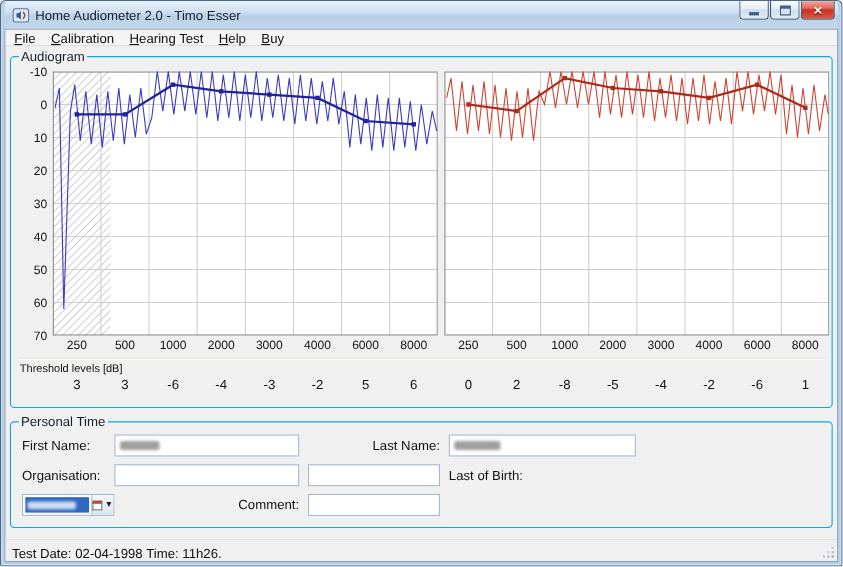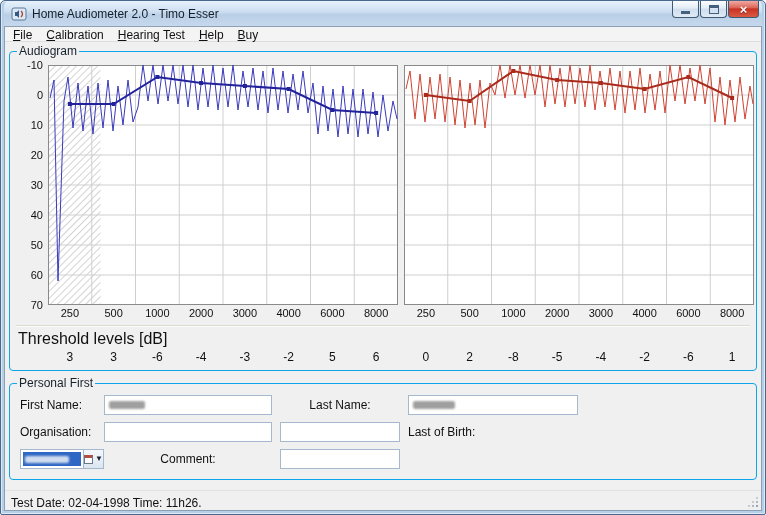--- a/index.html
+++ b/index.html
@@ -24,29 +24,29 @@
   .menu-item{padding:3px 7px 2px;font-size:12px;color:#111;cursor:default}
   .menu-item u{text-decoration:underline}
   .content{flex:1;padding:2px 4px}
   fieldset{border:1px solid #0ea5e9;border-radius:4px;margin:0;padding:1px 2px 2px;background:transparent}
   legend{font-size:12px;padding:0 2px;margin-left:5px;color:#17212b}
   .audiogram-box{height:327px}
   .personal-box{margin-top:5px;height:104px}
   .charts-row{display:flex;gap:4px}
   svg text{font-family:"Liberation Sans",sans-serif}
   .divider{border-top:1px solid #dcdcd2;border-bottom:1px solid #fbfbf8;margin:2px 4px 2px}
-  .threshold-label{font-size:16px;padding:1px 0 2px 6px;color:#111}
+  .threshold-label{font-size:10px;padding:1px 0 2px 6px;color:#111}
   .threshold-values{display:flex;gap:4px;font-size:12px;color:#111}
   .tv{width:386px;padding-left:36px;display:grid;grid-template-columns:repeat(8,1fr)}
   .tv.right{width:352px;padding-left:2px}
   .tv span{text-align:center}
   .form-grid{display:grid;grid-template-columns:76px 168px 120px 170px;column-gap:8px;row-gap:7px;
              align-items:center;padding:4px 4px 0 8px;font-size:12px;color:#111}
   .flabel{white-space:nowrap}
-  .flabel.right{text-align:center}
+  .flabel.right{text-align:right}
   .textbox{height:20px;border:1px solid #a5b8cc;background:#fff;padding:2px 4px;display:flex;align-items:center}
   .redact{display:inline-block;height:8px;width:36px;border-radius:2px;background:#8f8f8f;filter:blur(1.3px);opacity:.85}
   .redact.wide{width:42px}
   .combo{width:84px;height:20px;border:1px solid #a5b8cc;background:#fff;display:flex;align-items:stretch}
   .combo-sel{flex:1;margin:2px;background:#2f67c4;display:flex;align-items:center;padding:0 2px}
   .combo-sel .redact{background:#d8e2f2;height:7px;width:44px;opacity:.95}
   .combo-btn{width:20px;border-left:1px solid #a5b8cc;background:linear-gradient(#f4f8fc,#dce6f0);
              display:flex;align-items:center;justify-content:center;gap:2px}
   .cal-icon{width:9px;height:9px;border:1px solid #6a7a8a;border-top:3px solid #b05040;background:#fff}
   .chev{font-size:8px;color:#223;line-height:1}
@@ -203,21 +203,21 @@
               <span>-5</span>
               <span>-4</span>
               <span>-2</span>
               <span>-6</span>
               <span>1</span>
             </div>
         </div>
       </fieldset>
 
       <fieldset class="personal-box">
-        <legend>Personal First</legend>
+        <legend>Personal Time</legend>
         <div class="form-grid">
           <span class="flabel">First Name:</span>
           <div class="textbox">
               <span class="redact"></span>
             </div>
           <span class="flabel right">Last Name:</span>
           <div class="textbox">
               <span class="redact wide"></span>
             </div>
 

